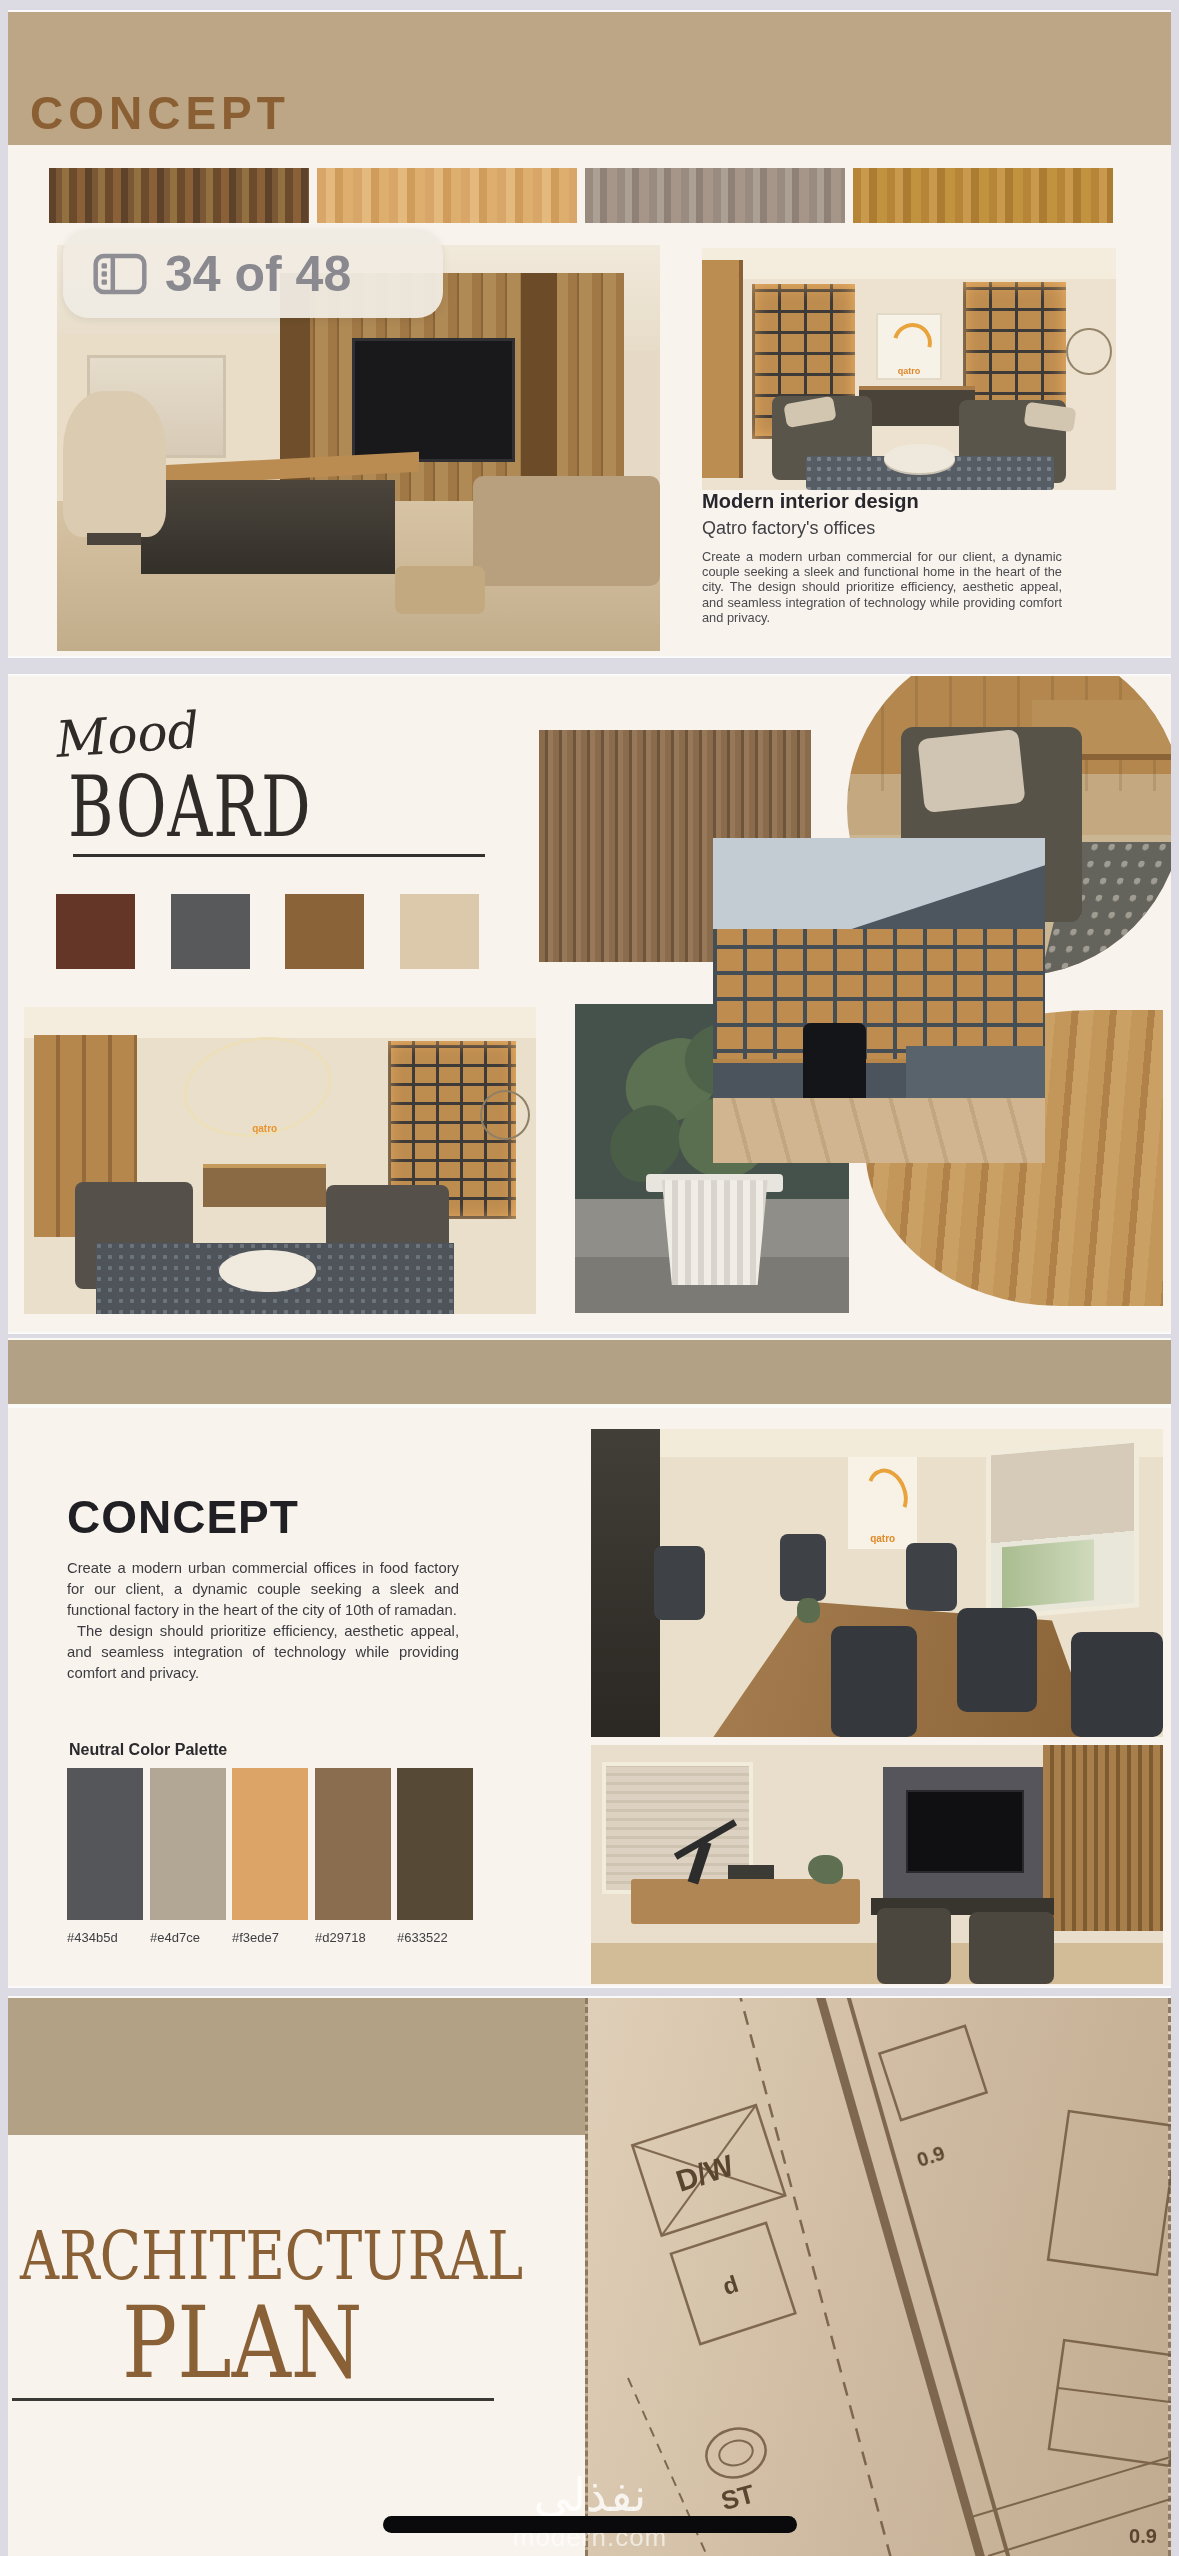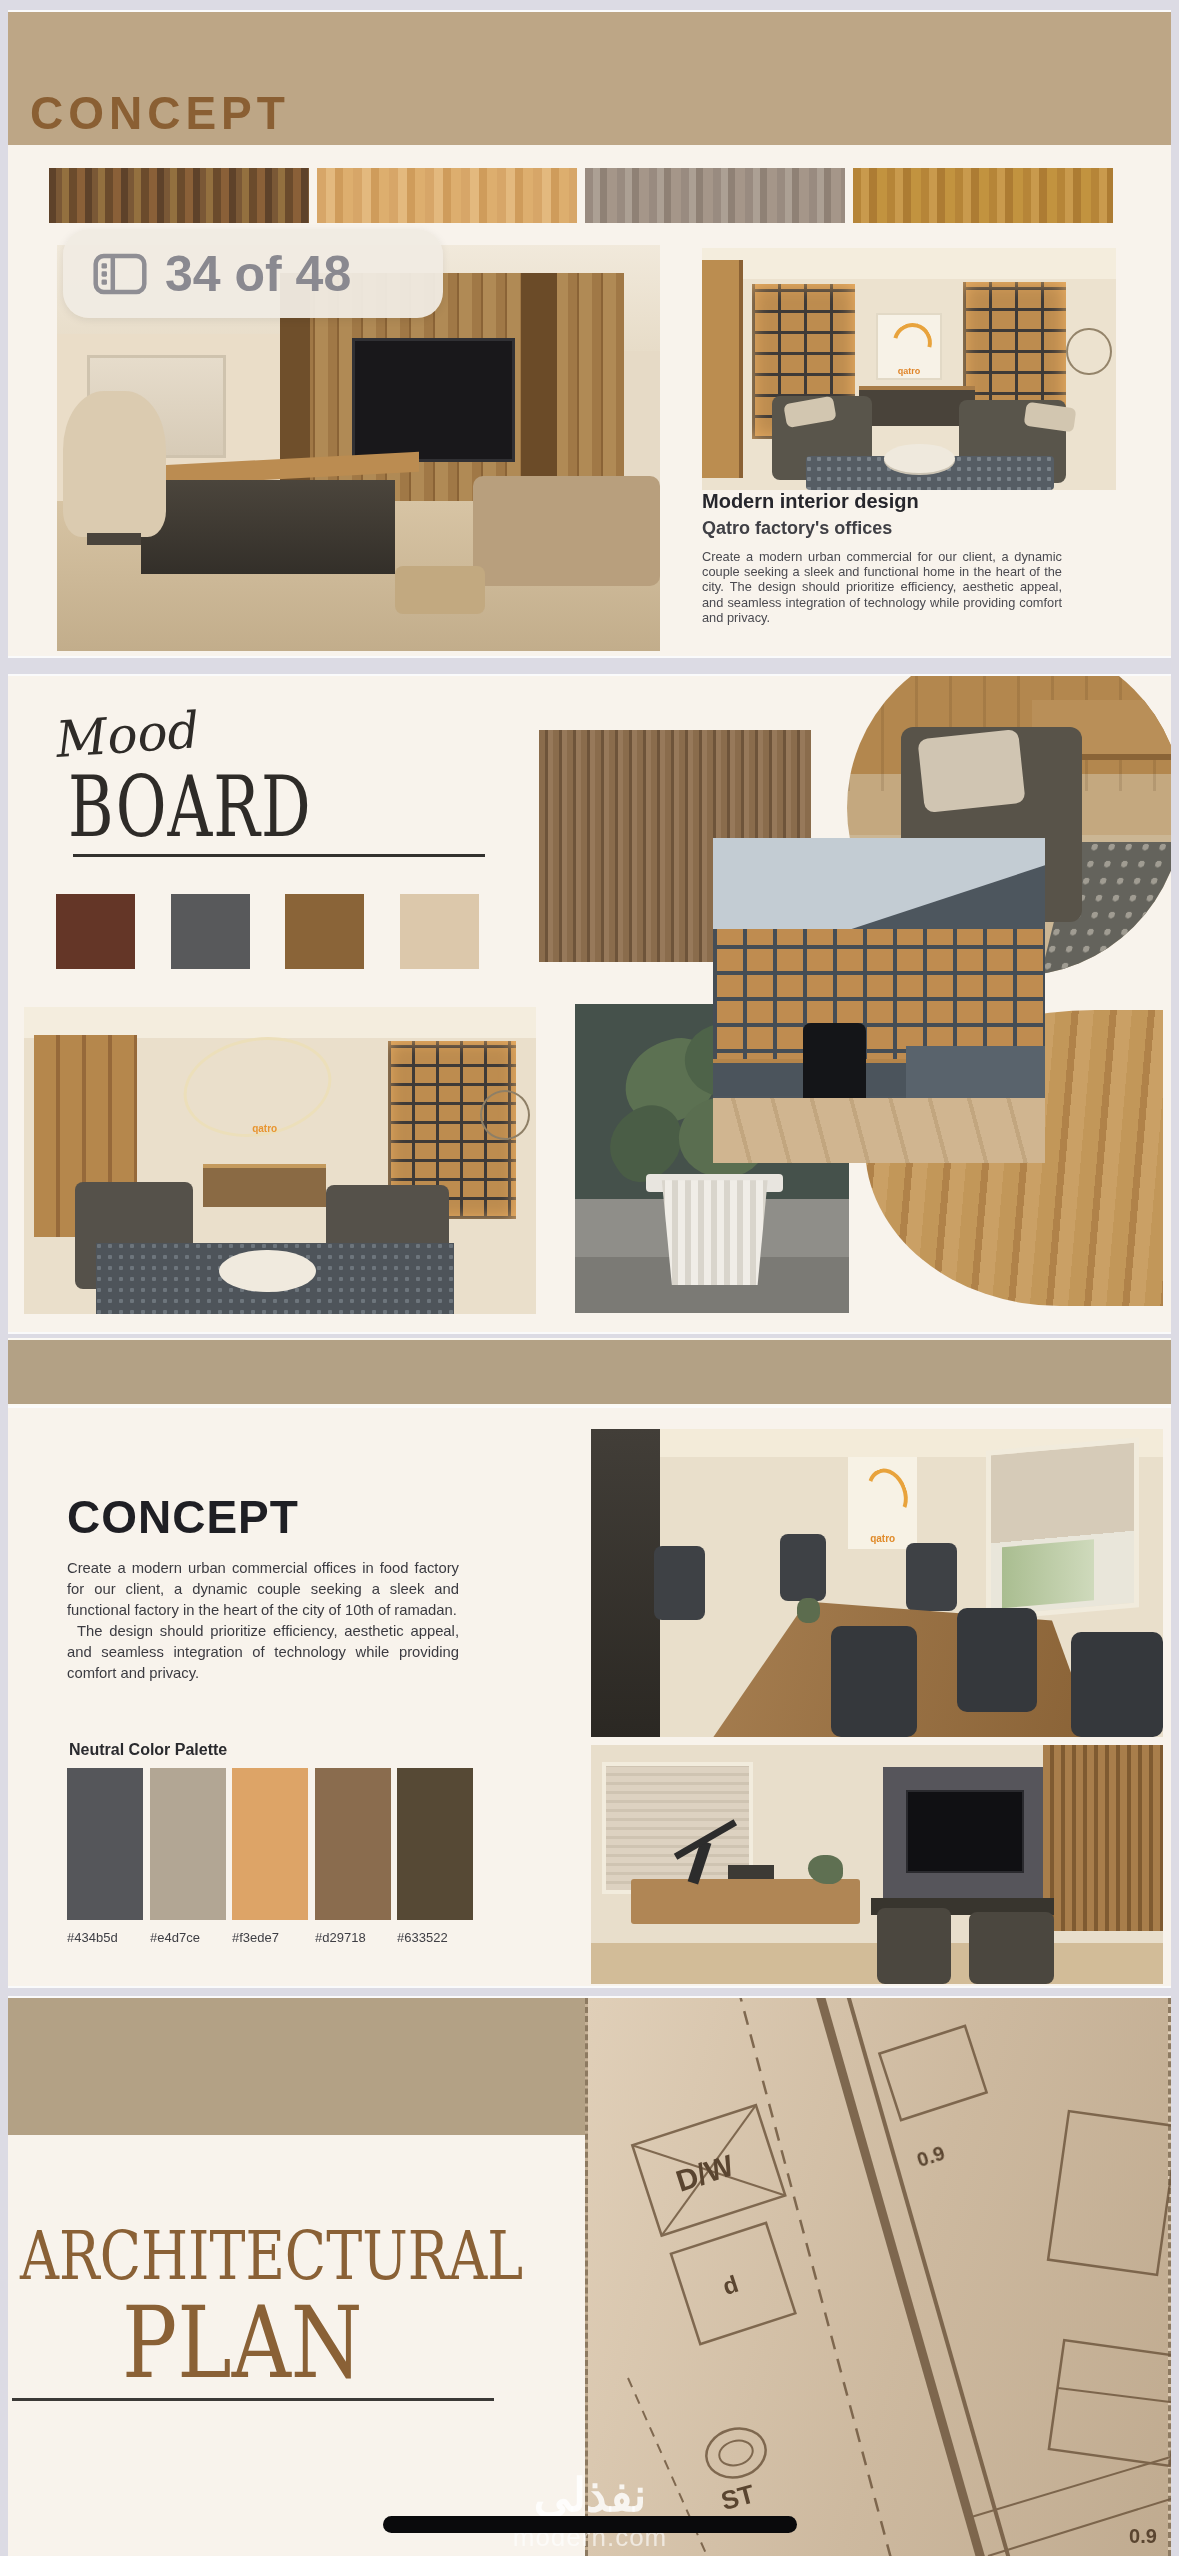--- a/index.html
+++ b/index.html
@@ -20,21 +20,21 @@
   .sw2{background:repeating-linear-gradient(90deg,#d7a668 0 9px,#e3b97e 9px 18px,#cf9c5b 18px 26px,#ddae6e 26px 36px);}
   .sw3{background:repeating-linear-gradient(90deg,#998b80 0 8px,#aca094 8px 15px,#8f8175 15px 22px,#a59689 22px 32px);}
   .sw4{background:repeating-linear-gradient(90deg,#b68538 0 8px,#c99a4d 8px 16px,#ad7c33 16px 24px,#c2933f 24px 34px);}
 
   .badge{position:absolute;left:55px;top:217px;width:380px;height:89px;border-radius:26px;
          background:rgba(240,235,227,.95);display:flex;align-items:center;gap:18px;padding-left:30px;
          box-sizing:border-box;box-shadow:0 2px 8px rgba(0,0,0,.08);z-index:30;}
   .badge-label{font-size:50px;font-weight:600;color:#8a8990;}
 
   .info-title{position:absolute;left:694px;top:478px;font-size:20px;font-weight:800;color:#26262c;}
-  .info-sub{position:absolute;left:694px;top:506px;font-size:18px;color:#3f3f45;font-weight:bold;}
+  .info-sub{position:absolute;left:694px;top:506px;font-size:18px;color:#3f3f45;}
   .info-body{position:absolute;left:694px;top:537px;width:360px;font-size:12.8px;line-height:15.2px;
              text-align:justify;color:#4a4a50;}
 
   
   #slide2{top:676px;height:656px;}
   .mood-script{position:absolute;left:48px;top:30px;font-family:"DejaVu Serif",serif;font-style:italic;
                font-size:50px;color:#2e2b28;transform:rotate(-4deg);}
   .mood-main{position:absolute;left:60px;top:82px;font-family:"DejaVu Serif",serif;font-size:62px;
              letter-spacing:1px;color:#2e2b28;transform:scaleY(1.35);transform-origin:left top;}
   .mood-rule{position:absolute;left:65px;top:178px;width:412px;height:3px;background:#33312e;}
@@ -62,21 +62,21 @@
          transform:scaleY(1.25);transform-origin:left top;letter-spacing:0px;}
   .s4-t2{position:absolute;left:114px;top:288px;font-family:"DejaVu Serif",serif;font-size:82px;color:#8a6136;
          transform:scaleY(1.2);transform-origin:left top;}
   .s4-rule{position:absolute;left:4px;top:400px;width:482px;height:3px;background:#3b3936;}
   .bp{position:absolute;left:577px;top:0;width:586px;height:558px;
       background:linear-gradient(105deg,#e0cfb8 0%,#cdb99f 55%,#c0ab90 100%);
       border-left:3px dashed #8d7a61;border-right:3px dashed #8d7a61;box-sizing:border-box;}
 
   
   .wm{position:absolute;left:440px;top:2468px;width:300px;text-align:center;z-index:60;}
-  .wm-ar{font-size:46px;font-weight:700;color:rgba(255,255,255,.82);}
+  .wm-ar{font-size:46px;font-weight:400;color:rgba(255,255,255,.82);}
   .wm-site{font-size:26px;letter-spacing:1px;color:rgba(255,255,255,.62);margin-top:0px;}
   .homebar{position:absolute;left:383px;top:2516px;width:414px;height:17px;border-radius:9px;
            background:#0a0a0c;z-index:70;}
 
   svg text{font-family:"Liberation Sans",sans-serif;}
 </style>
 </head>
 <body>
 
 <div id="screen">

